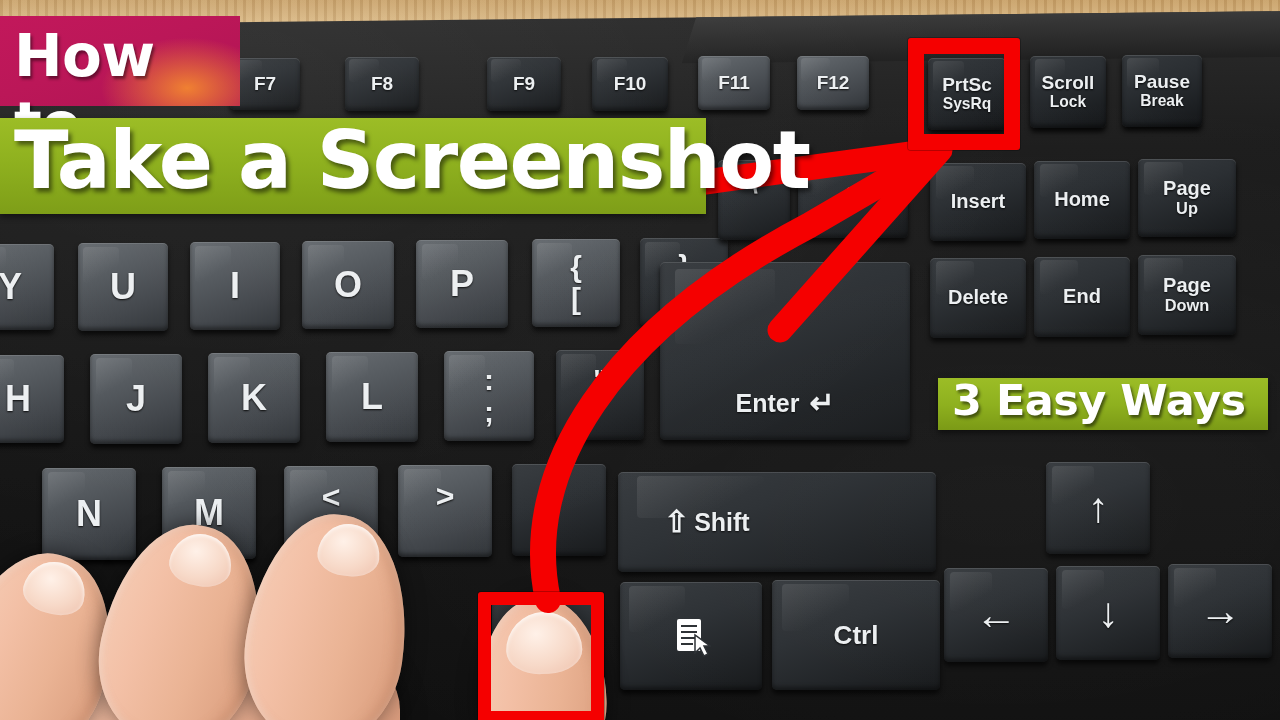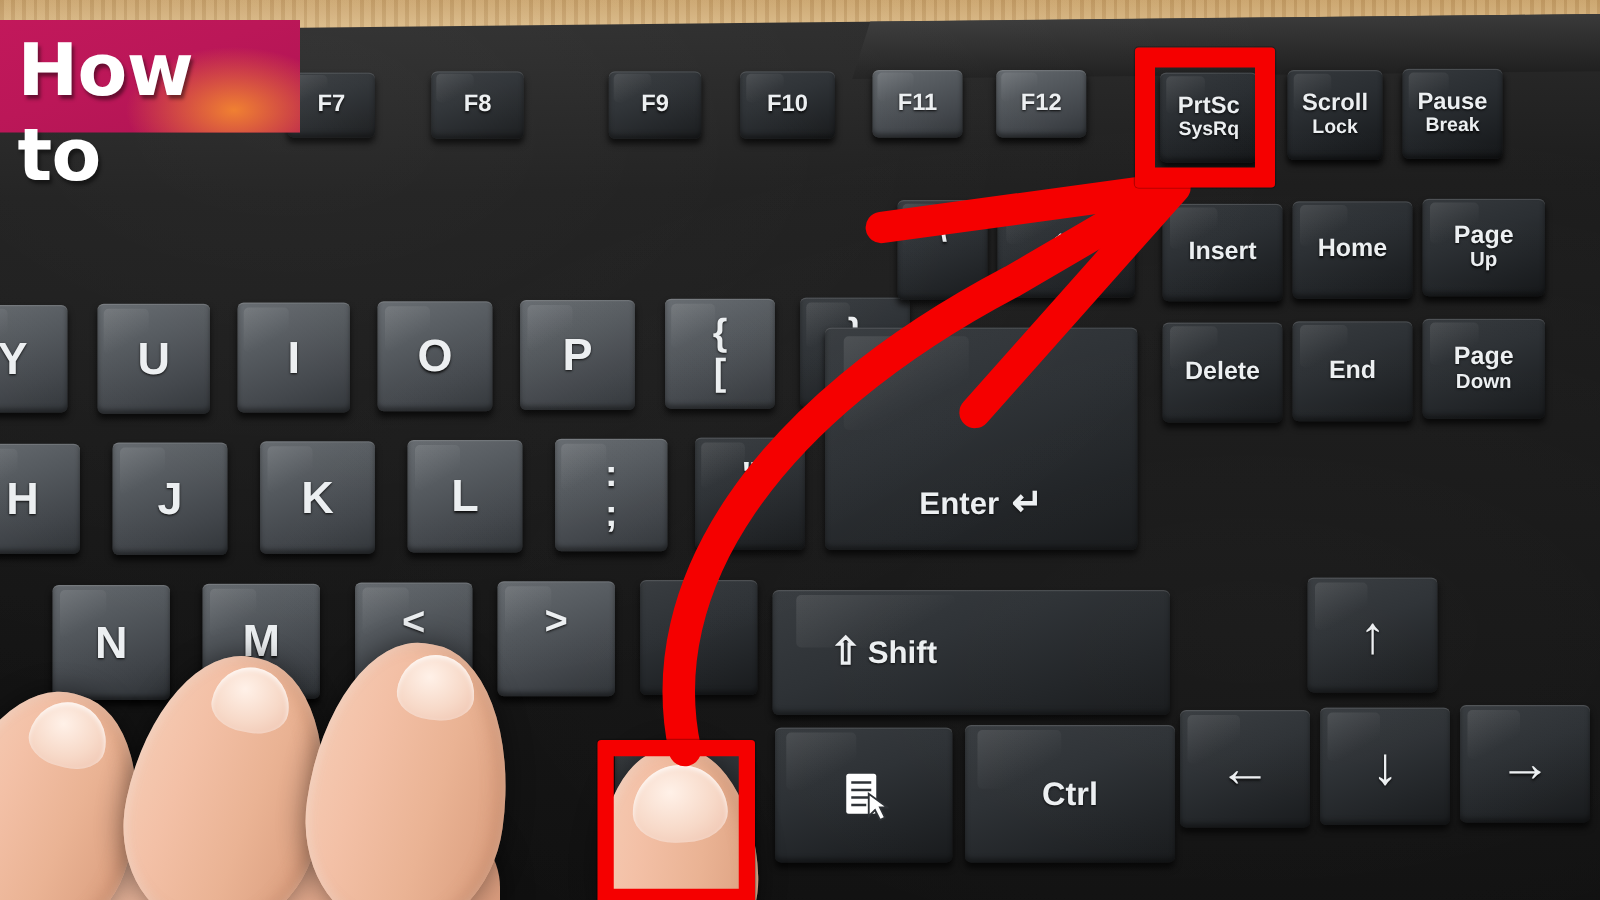--- a/index.html
+++ b/index.html
@@ -368,15 +368,21 @@
     <path d="M705 182 L 940 150 L 780 330" stroke="#F50000" stroke-width="25" fill="none" stroke-linecap="round" stroke-linejoin="round"></path>
   </svg>
 
   <div class="redbox" style="left:908px;top:38px;width:112px;height:112px;"></div>
   <div class="redbox thin" style="left:478px;top:592px;width:126px;height:132px;"></div>
 
   <div class="banner-howto">
     <span class="txt">How to</span>
   </div>
 
-
+  <div class="banner-title">
+    <span class="txt">Take a Screenshot</span>
+  </div>
+
+  <div class="badge-ways">
+    <span class="txt">3 Easy Ways</span>
+  </div>
 
 </div>
 
 </body></html>

